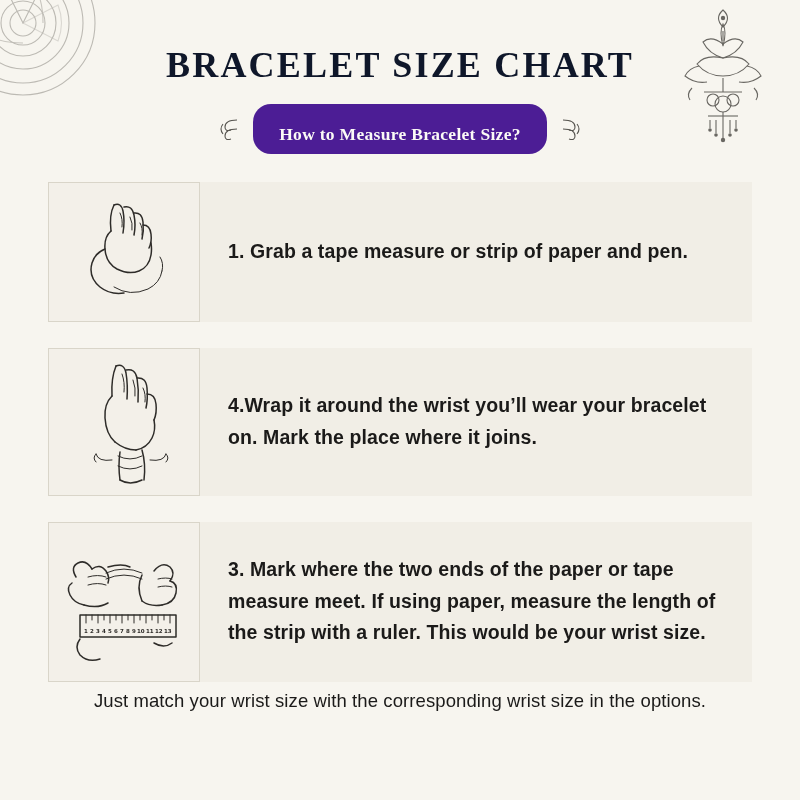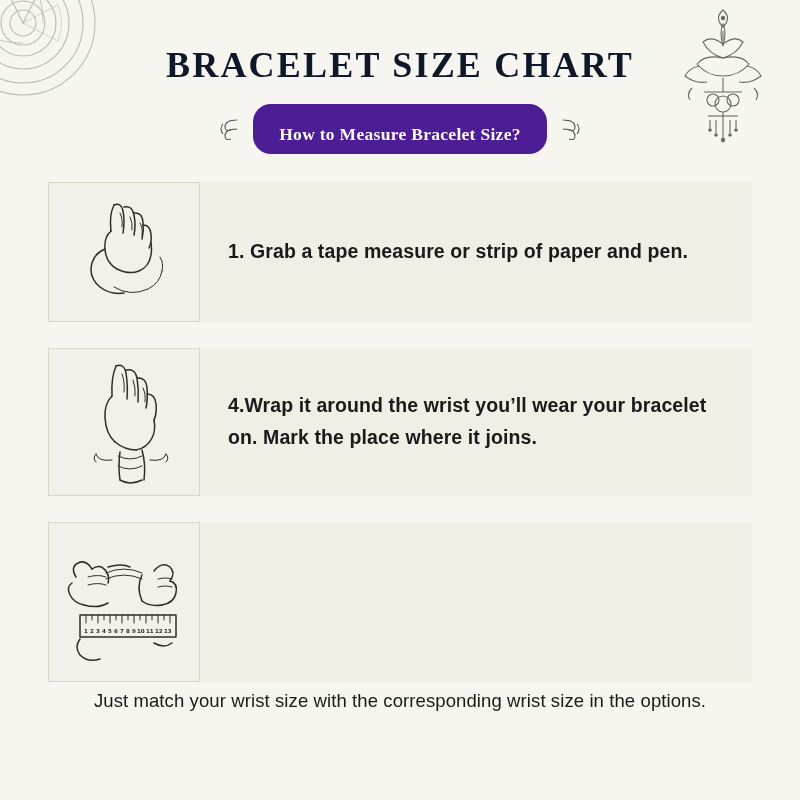--- a/index.html
+++ b/index.html
@@ -336,17 +336,18 @@
               <text x="101" y="106">12</text>
             <text x="110" y="106">13</text>
           </g>
         </g>
         <g class="ink">
           <path d="M26 112 q-6 8 0 16 q8 8 20 4"></path>
           <path d="M100 116 q10 6 18 0"></path>
         </g>
       </svg>
     </div>
+    <div class="step-text">3. Mark where the two ends of the paper or tape measure meet. If using paper, measure the length of the strip with a ruler. This would be your wrist size.</div>
   </div>
 
 </div>
 
 <div class="footer">Just match your wrist size with the corresponding wrist size in the options.</div>
 
 </body></html>

